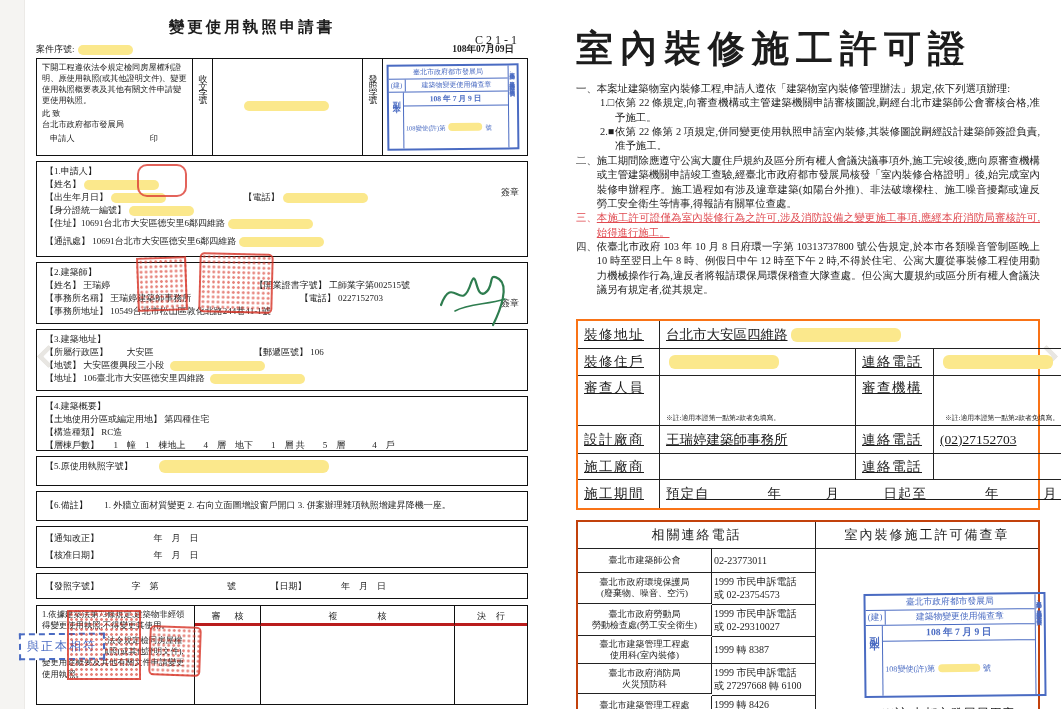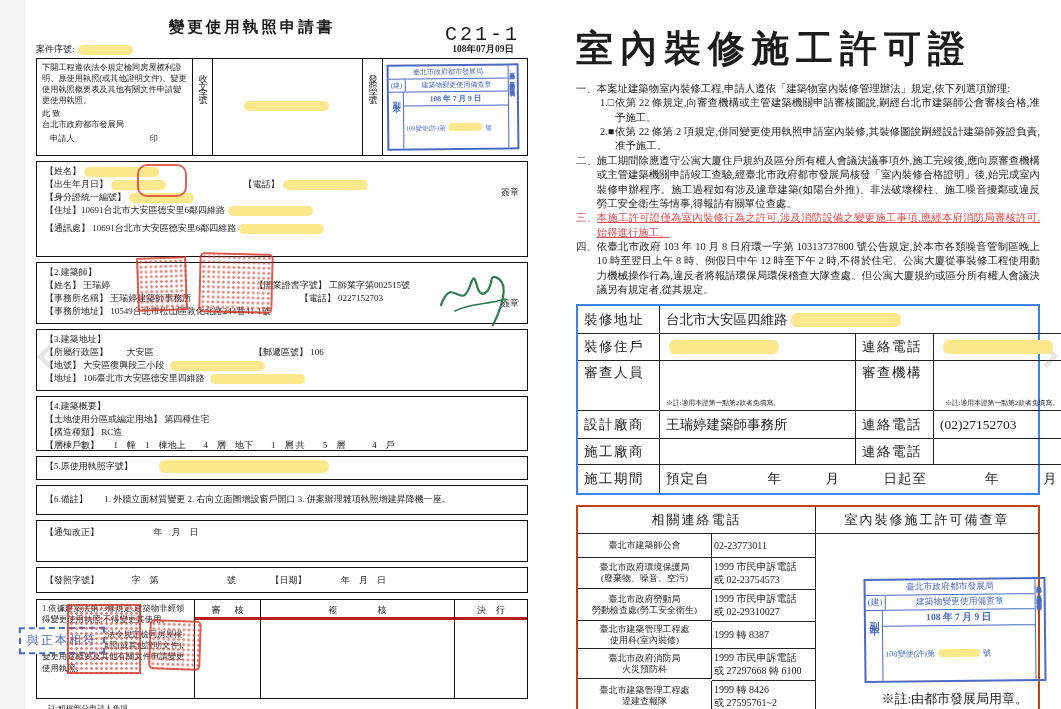--- a/index.html
+++ b/index.html
@@ -11,21 +11,21 @@
   }
   .edge-strip { position:absolute; left:0; top:0; bottom:0; width:25px; background:#f5f4f2; border-right:1px solid #eceae7; }
   .chev { position:absolute; width:17px; height:17px; border-left:5px solid #e8e6e2; border-bottom:5px solid #e8e6e2; border-radius:2px; cursor:pointer; }
   .chev.prev { left:40px; top:348px; transform:rotate(45deg); }
   .chev.next { left:1038px; top:348px; transform:rotate(225deg); }
 
   
   #left-page { position:absolute; left:36px; top:16px; width:492px; font-size:9px; line-height:1.45; }
   .lp-titlebar { position:relative; height:26px; }
   .lp-title { position:absolute; left:0; right:60px; text-align:center; font-size:15.5px; font-weight:bold; letter-spacing:3px; }
-  .lp-code { position:absolute; right:8px; top:4px; font-size:20px; letter-spacing:3px; font-family:Liberation Mono, monospace; }
+  .lp-code { position:absolute; right:8px; top:16px; font-size:12px; letter-spacing:3px; font-family:Liberation Serif, serif; }
   .lp-caserow { position:relative; height:16px; display:flex; align-items:center; }
   .lp-date { position:absolute; right:14px; top:1px; font-weight:bold; font-size:9.5px; }
   .blob { display:inline-block; background:#fbe88c; border-radius:6px; height:10px; vertical-align:middle; margin:0 3px; }.w55{width:55px}.w65{width:65px}.w75{width:75px}.w85{width:85px}.w95{width:95px}.w110{width:110px}.w170{width:170px}
 
   .hdr-box { display:grid; grid-template-columns:156px 20px 150px 20px 1fr; border:1.5px solid #111; height:98px; }
   .hdr-box > div { border-right:1px solid #111; }
   .hdr-box > div:last-child { border-right:none; }
   .hdr-intro { padding:3px 5px; font-size:8.2px; line-height:1.35; }
   .hdr-tocity { margin-top:2px; }
   .hdr-applicant-row { display:flex; justify-content:space-between; width:80%; padding-left:8px; margin-top:3px; }
@@ -77,21 +77,21 @@
   .rp-title { text-align:left; font-size:37px; font-weight:bold; letter-spacing:7px; white-space:nowrap; }
   .clauses { margin-top:8px; font-size:10.4px; line-height:1.38; text-align:justify; }
   .clause { display:flex; }
   .clause .cno { white-space:nowrap; }
   .clause .ctext { flex:1; }
   .clause.sub { padding-left:24px; }
   .clause.red { color:#e04a50; }
   .clause.red .ctext { text-decoration:underline; }
   .chk { margin-right:1px; }
 
-  .info-table { margin-top:7px; border:2px solid #3b82f6; display:grid; grid-template-columns:82px 196px 78px 1fr; font-size:13.5px; }
+  .info-table { margin-top:22px; border:2px solid #f97316; display:grid; grid-template-columns:82px 196px 78px 1fr; font-size:13.5px;text-decoration:underline; }
   .it-cell { border-right:1px solid #222; border-bottom:1px solid #222; padding:3px 6px; display:flex; align-items:center; position:relative; }
   .it-cell.lab { letter-spacing:1.5px; white-space:nowrap; }
   .it-cell.noR { border-right:none; }
   .it-cell.noB { border-bottom:none; }
   .it-cell.span3 { grid-column:2/5; }
   .it-cell.tall { height:50px; align-items:flex-start; }
   .it-note { position:absolute; left:6px; bottom:2px; font-size:6.8px; color:#222; white-space:nowrap; }
   .it-note.right { left:auto; right:3px; }
   .period { white-space:pre; letter-spacing:1px; }
 
@@ -164,20 +164,21 @@
             </div>
           </div>
         </div>
         <div class="bs-side">本案係建築師、專業工業技師簽證部分,由簽證人依法負責。</div>
       </div>
     </div>
   </div>
 
   <div class="sec" style="height:96px;">
     <div class="rstamp-rounded" style="left:100px; top:2px; width:50px; height:33px;"></div>
+    <div class="ln">【1.申請人】</div>
     <div class="ln"><span>【姓名】</span><span class="blob w75"></span></div>
     <span class="sign-tag" style="top:24px;">簽章</span>
     <div class="ln">
       <span>【出生年月日】</span><span class="blob w55"></span>
       <span class="gap2"></span>
       <span>【電話】</span><span class="blob w85"></span>
     </div>
     <div class="ln"><span>【身分證統一編號】</span><span class="blob w65"></span></div>
     <div class="ln"><span>【住址】</span><span>10691台北市大安區德安里6鄰四維路</span><span class="blob w85"></span></div>
     <div class="ln" style="margin-top:5px;"><span>【通訊處】</span> <span>10691台北市大安區德安里6鄰四維路</span><span class="blob w85"></span></div>
@@ -244,38 +245,43 @@
       <span>【構造種類】</span>
       <span>RC造</span>
     </div>
     <div class="ln">
       <span>【層棟戶數】</span>
       <span class="gap" style="width:10px;"></span>
       <span>1　幢　1　棟地上　　4　層　地下　　1　層 共　　5　層　　　4　戶</span>
     </div>
   </div>
 
-  <div class="sec" style="height:24px; ">
+  <div class="sec" style="height:30px; ">
     <div class="ln">
       <span>【5.原使用執照字號】</span>
       <span class="blob w170" style="height:13px; margin-left:24px;"></span>
     </div>
   </div>
 
   <div class="sec" style="height:30px; padding-top:7px;">
     <div class="ln">
       <span>【6.備註】</span>
       <span class="gap" style="width:12px;"></span>
       <span>1. 外牆立面材質變更 2. 右向立面圖增設窗戶開口 3. 併案辦理雜項執照增建昇降機一座。</span>
     </div>
   </div>
 
   <div class="sec" style="height:42px; padding-top:5px;">
     <div class="ln">
       <span>【通知改正】</span>
+      <span class="gap2" style="width:50px;"></span>
+      <span>年　月　日</span>
+    </div>
+    <div class="ln" style="margin-top:4px;">
+      <span>【核准日期】</span>
       <span class="gap2" style="width:50px;"></span>
       <span>年　月　日</span>
     </div>
   </div>
 
   <div class="sec" style="height:26px; padding-top:6px;">
     <div class="ln">
       <span>【發照字號】</span>
       <span class="gap" style="width:28px;"></span>
       <span>字　第</span>

